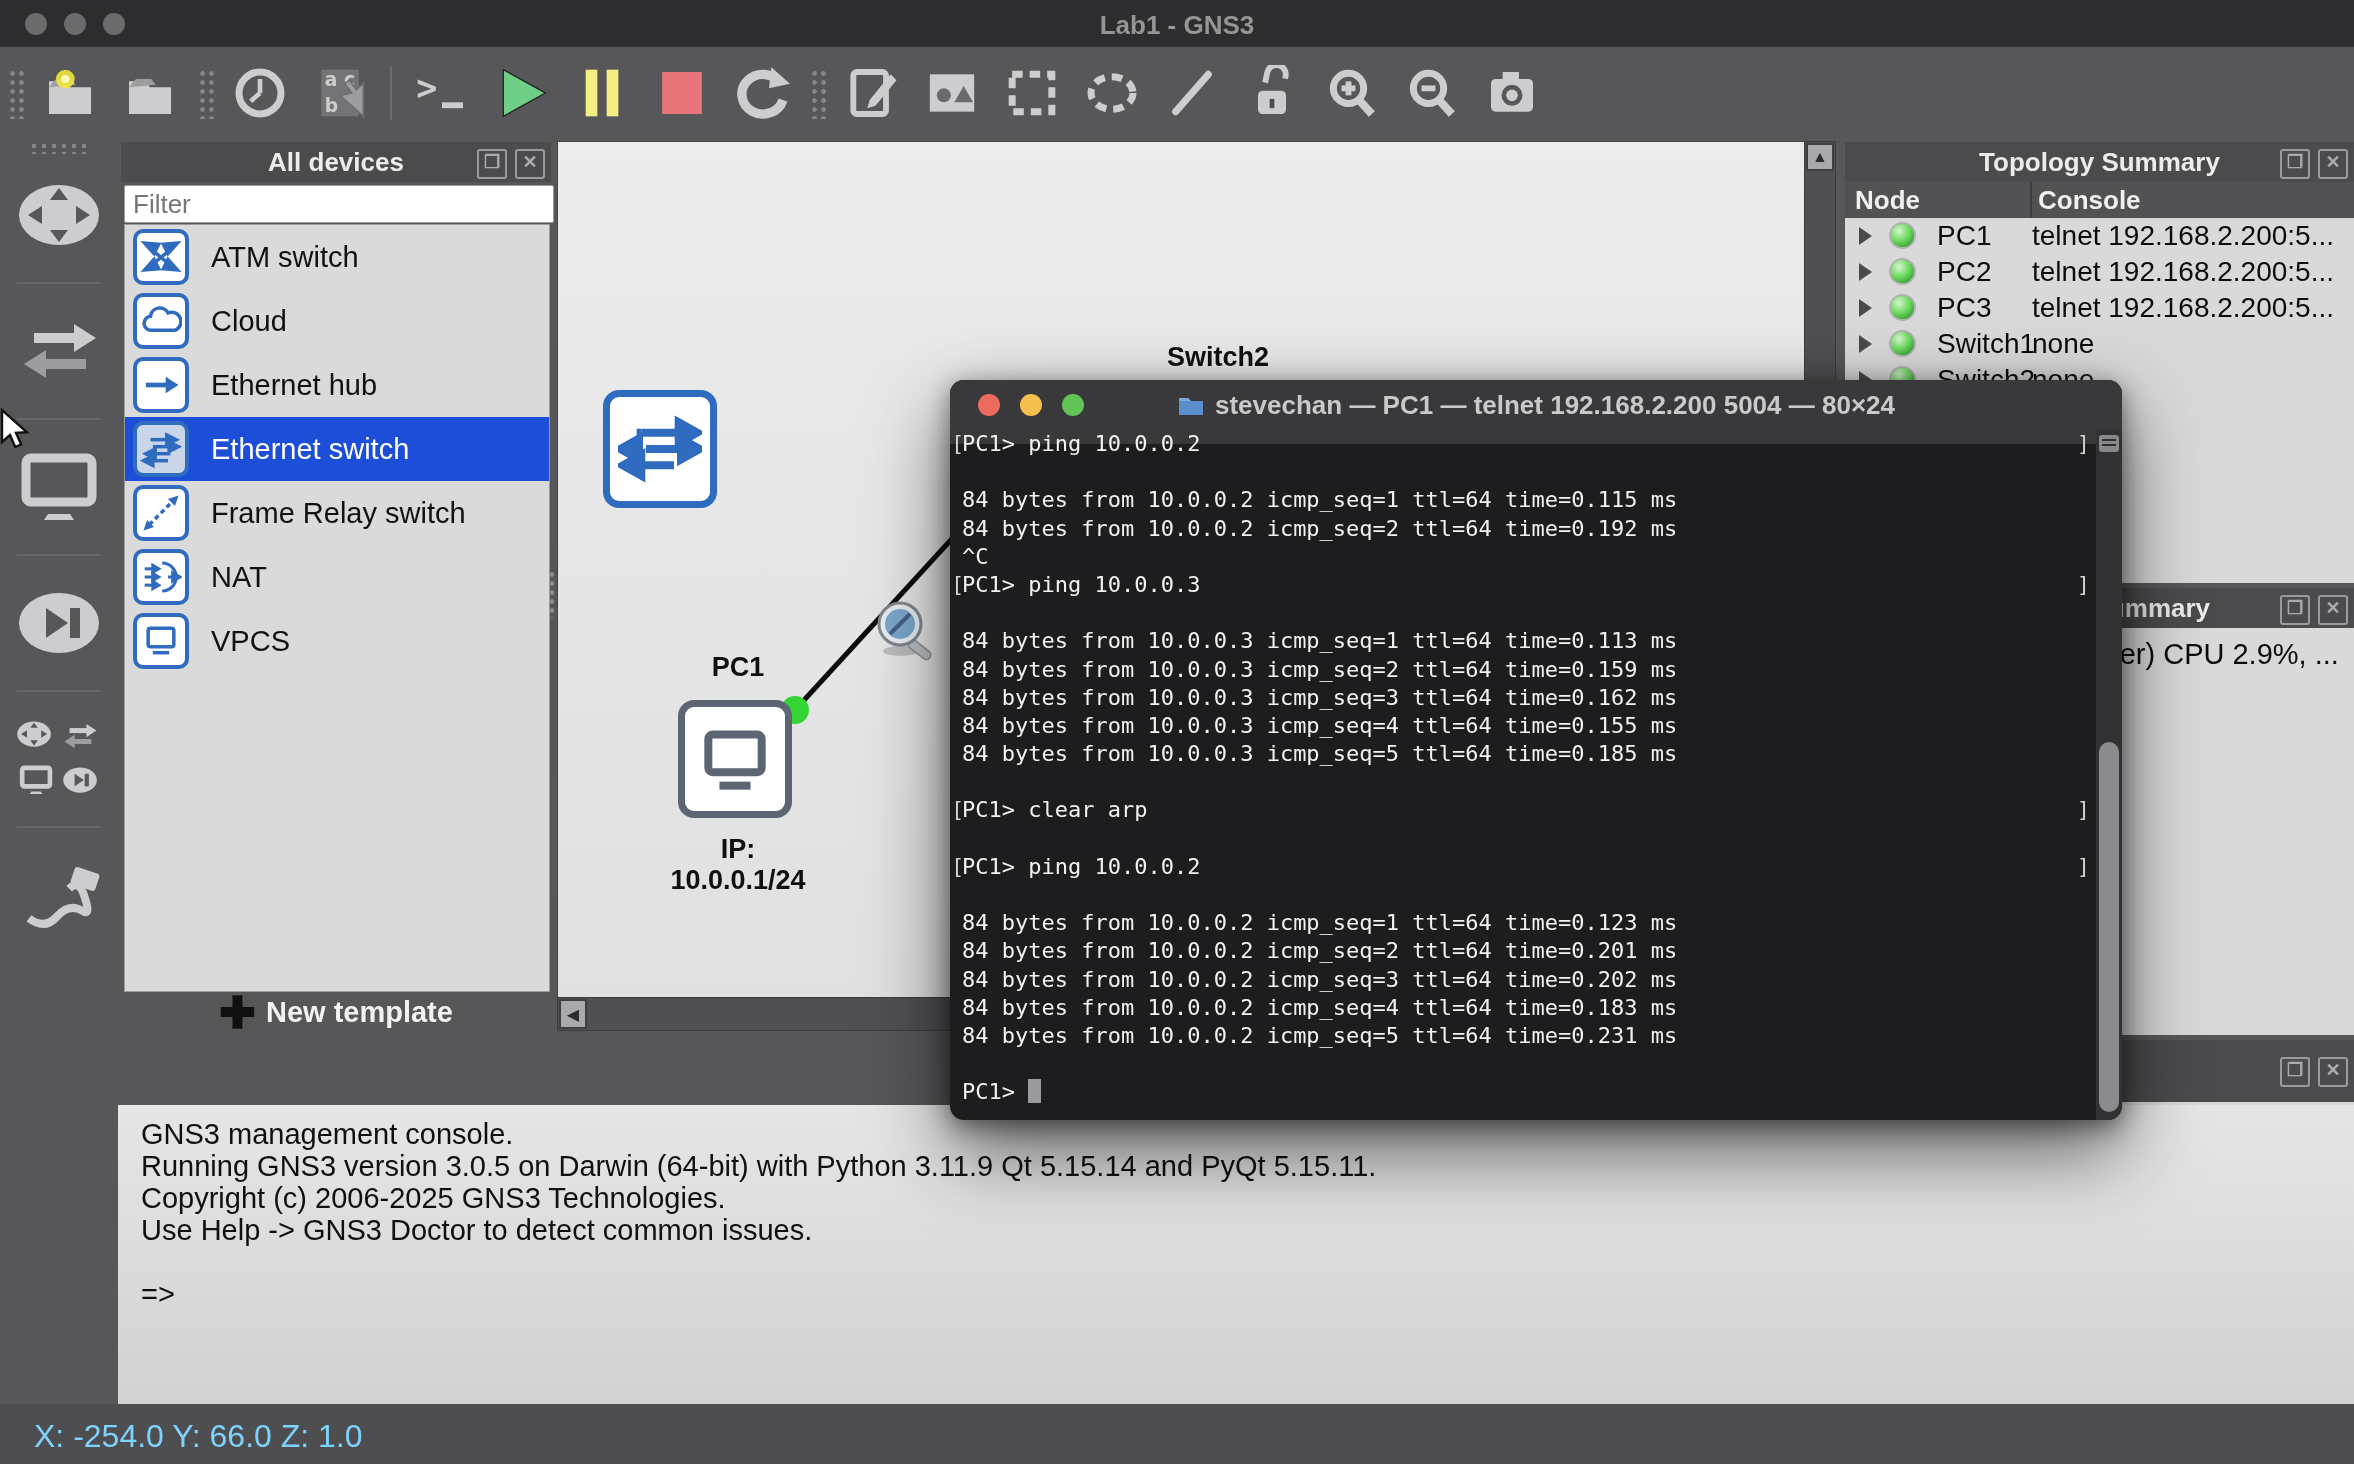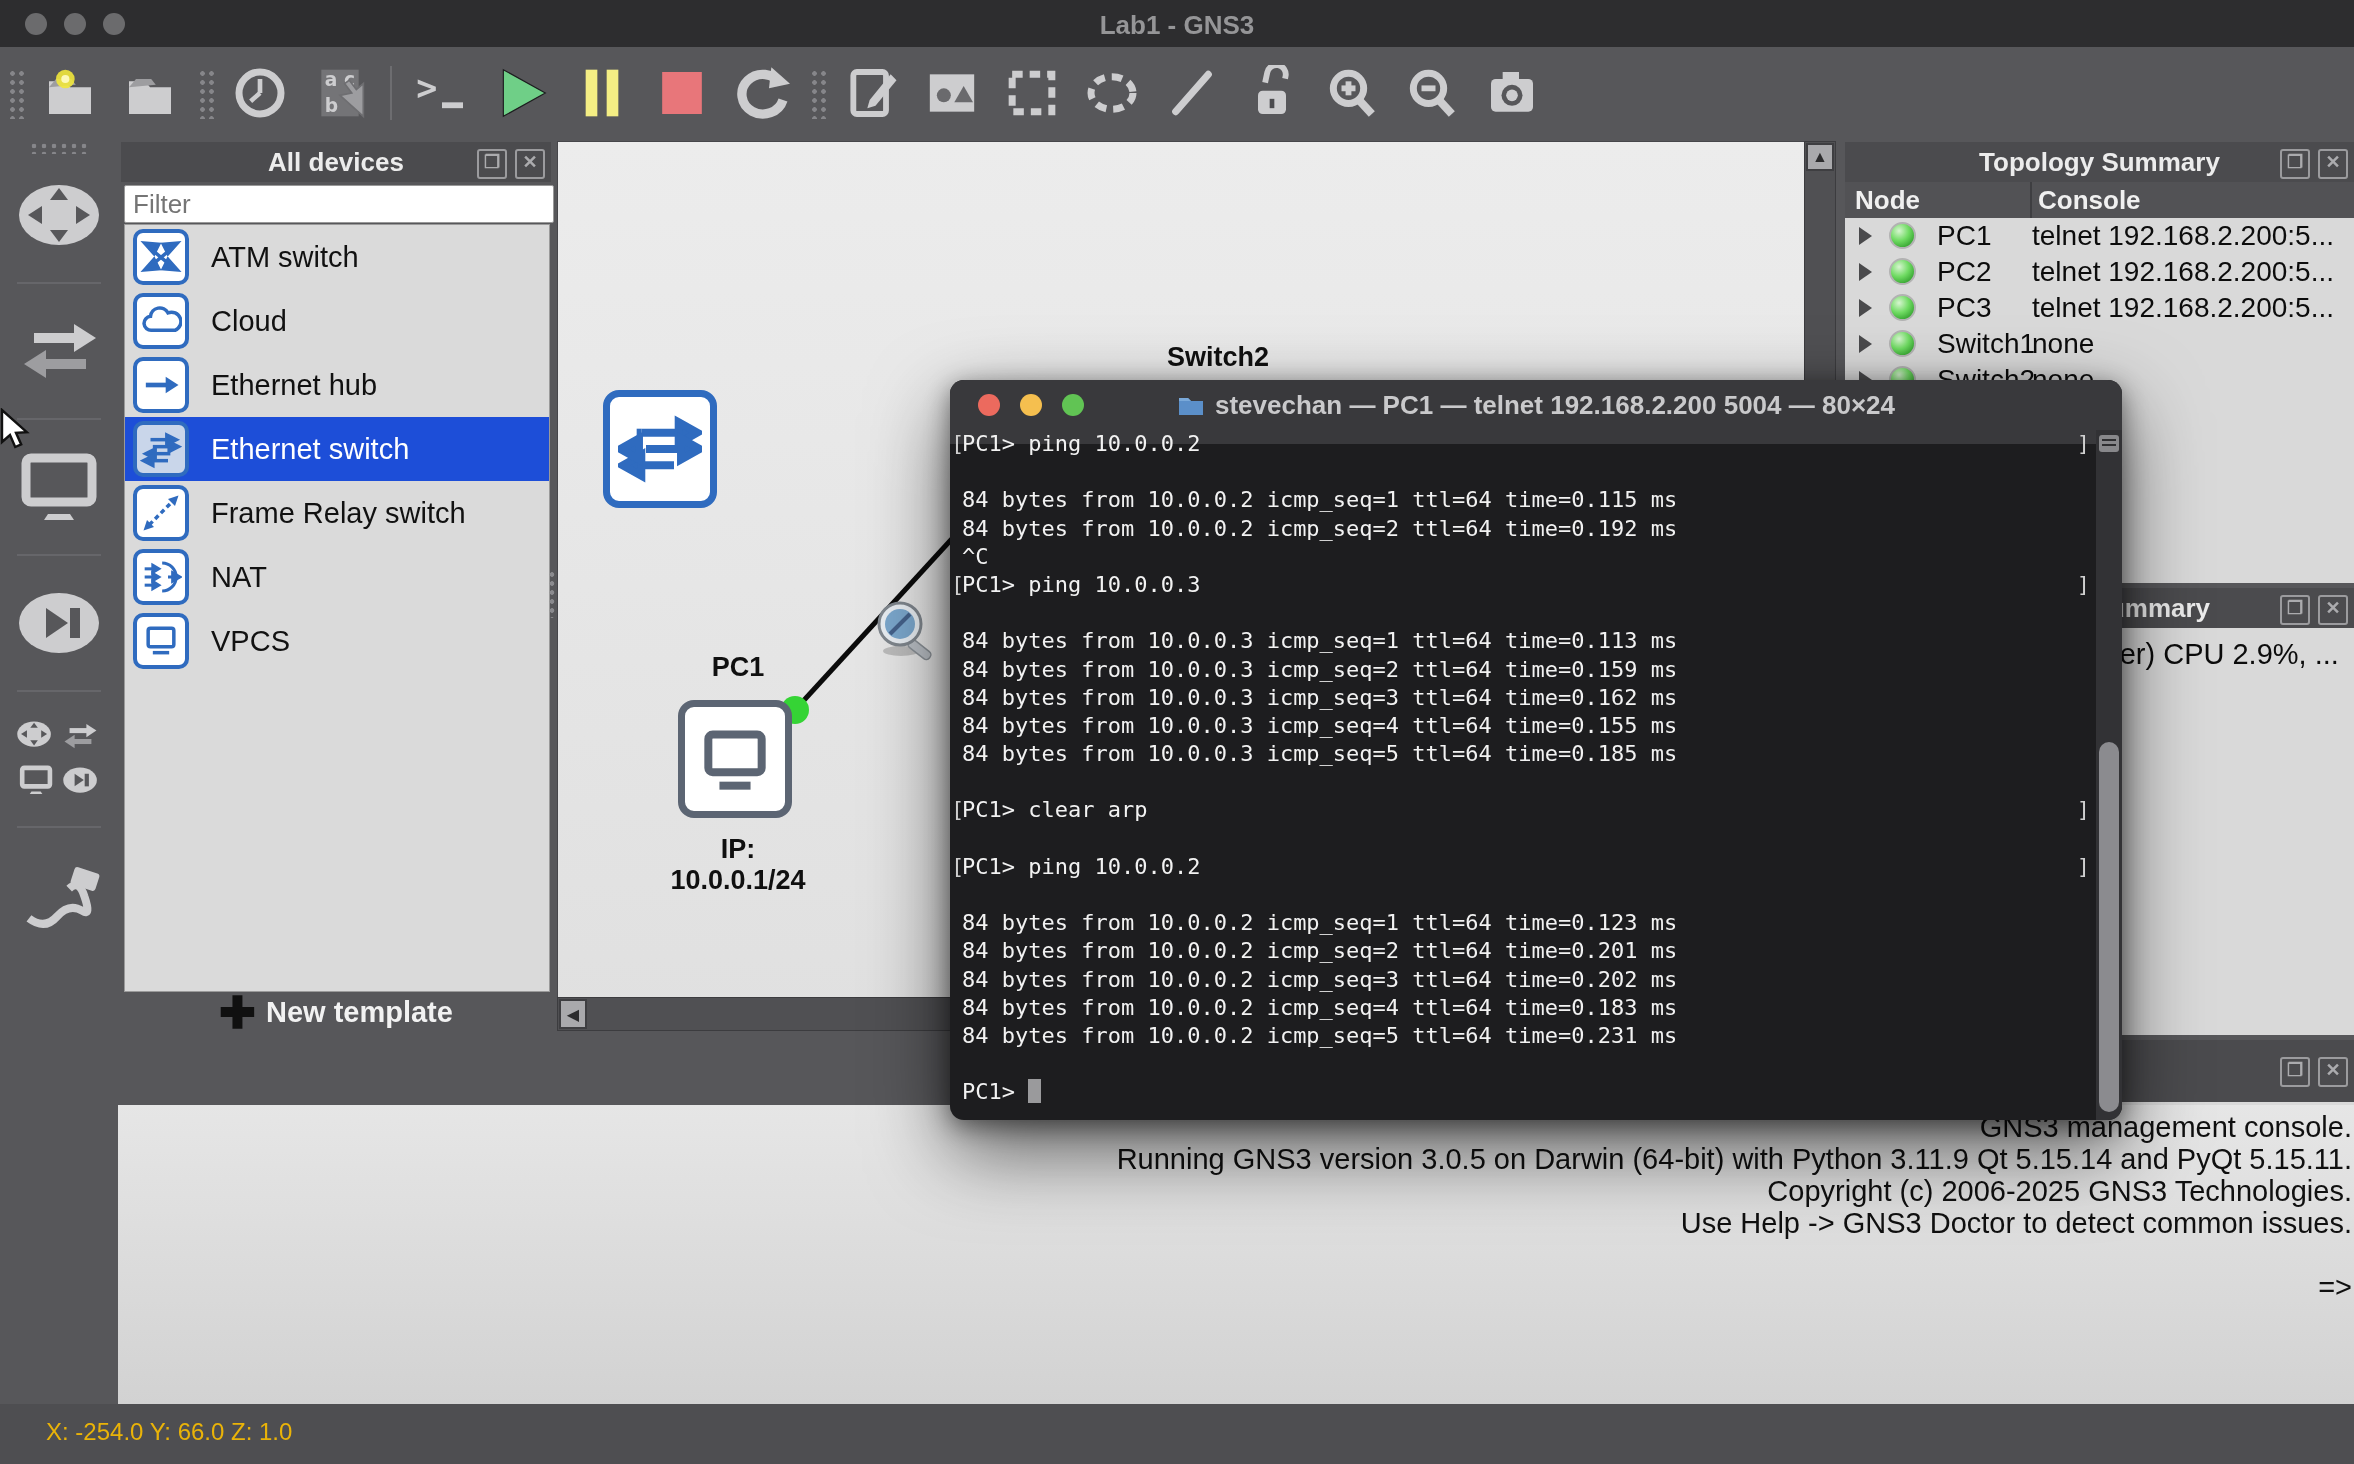--- a/index.html
+++ b/index.html
@@ -90,26 +90,26 @@
   #servers{left:1845px;top:588px;width:509px;height:447px;}
   #servers .srow{position:absolute;left:12px;top:50px;font-size:29px;color:#0c0c0c;white-space:nowrap;
       width:490px;overflow:hidden;}
   #panel3{left:1845px;top:1040px;width:509px;height:360px;}
   #panel3 .panel-head{height:62px;line-height:62px;}
   #panel3 .panel-btns{top:17px;}
 
   
   #console{left:118px;top:1105px;width:2236px;height:299px;
       background:linear-gradient(180deg,#e6e6e6,#d2d2d2);}
-  #console pre{margin:2px;padding:4px 0 0 14px;font-family:"Liberation Sans",sans-serif;
-      font-size:29px;line-height:32px;color:#101010;white-space:pre;text-align:right;}
+  #console pre{margin:9px;padding:4px 0 0 14px;font-family:"Liberation Sans",sans-serif;
+      font-size:29px;line-height:32px;color:#101010;white-space:pre;}
 
   
   #statusbar{left:0;top:1404px;width:2354px;height:60px;background:#4e4e51;}
-  #status-xyz{position:absolute;left:34px;top:14px;color:#eab308;font-size:24px;margin-left:12px;}
+  #status-xyz{position:absolute;left:34px;top:14px;color:#7dd3fc;font-size:32px;}
 
   
   #terminal{left:950px;top:380px;width:1172px;height:740px;border-radius:14px;
       background:#1d1d1f;box-shadow:0 30px 80px rgba(0,0,0,.6),0 6px 24px rgba(0,0,0,.45);z-index:30;}
   #term-title{position:absolute;left:0;top:0;right:0;height:64px;background:#39393c;
       border-radius:14px 14px 0 0;}
   #term-title .tl{top:14px;}
   #tl-r{background:#ec6a5e;}#tl-y{background:#f5bf4f;}#tl-g{background:#61c454;}
   #term-title-text{position:absolute;left:0;right:0;top:10px;text-align:center;color:#c9c9cb;
       font-weight:bold;font-size:26px;}

